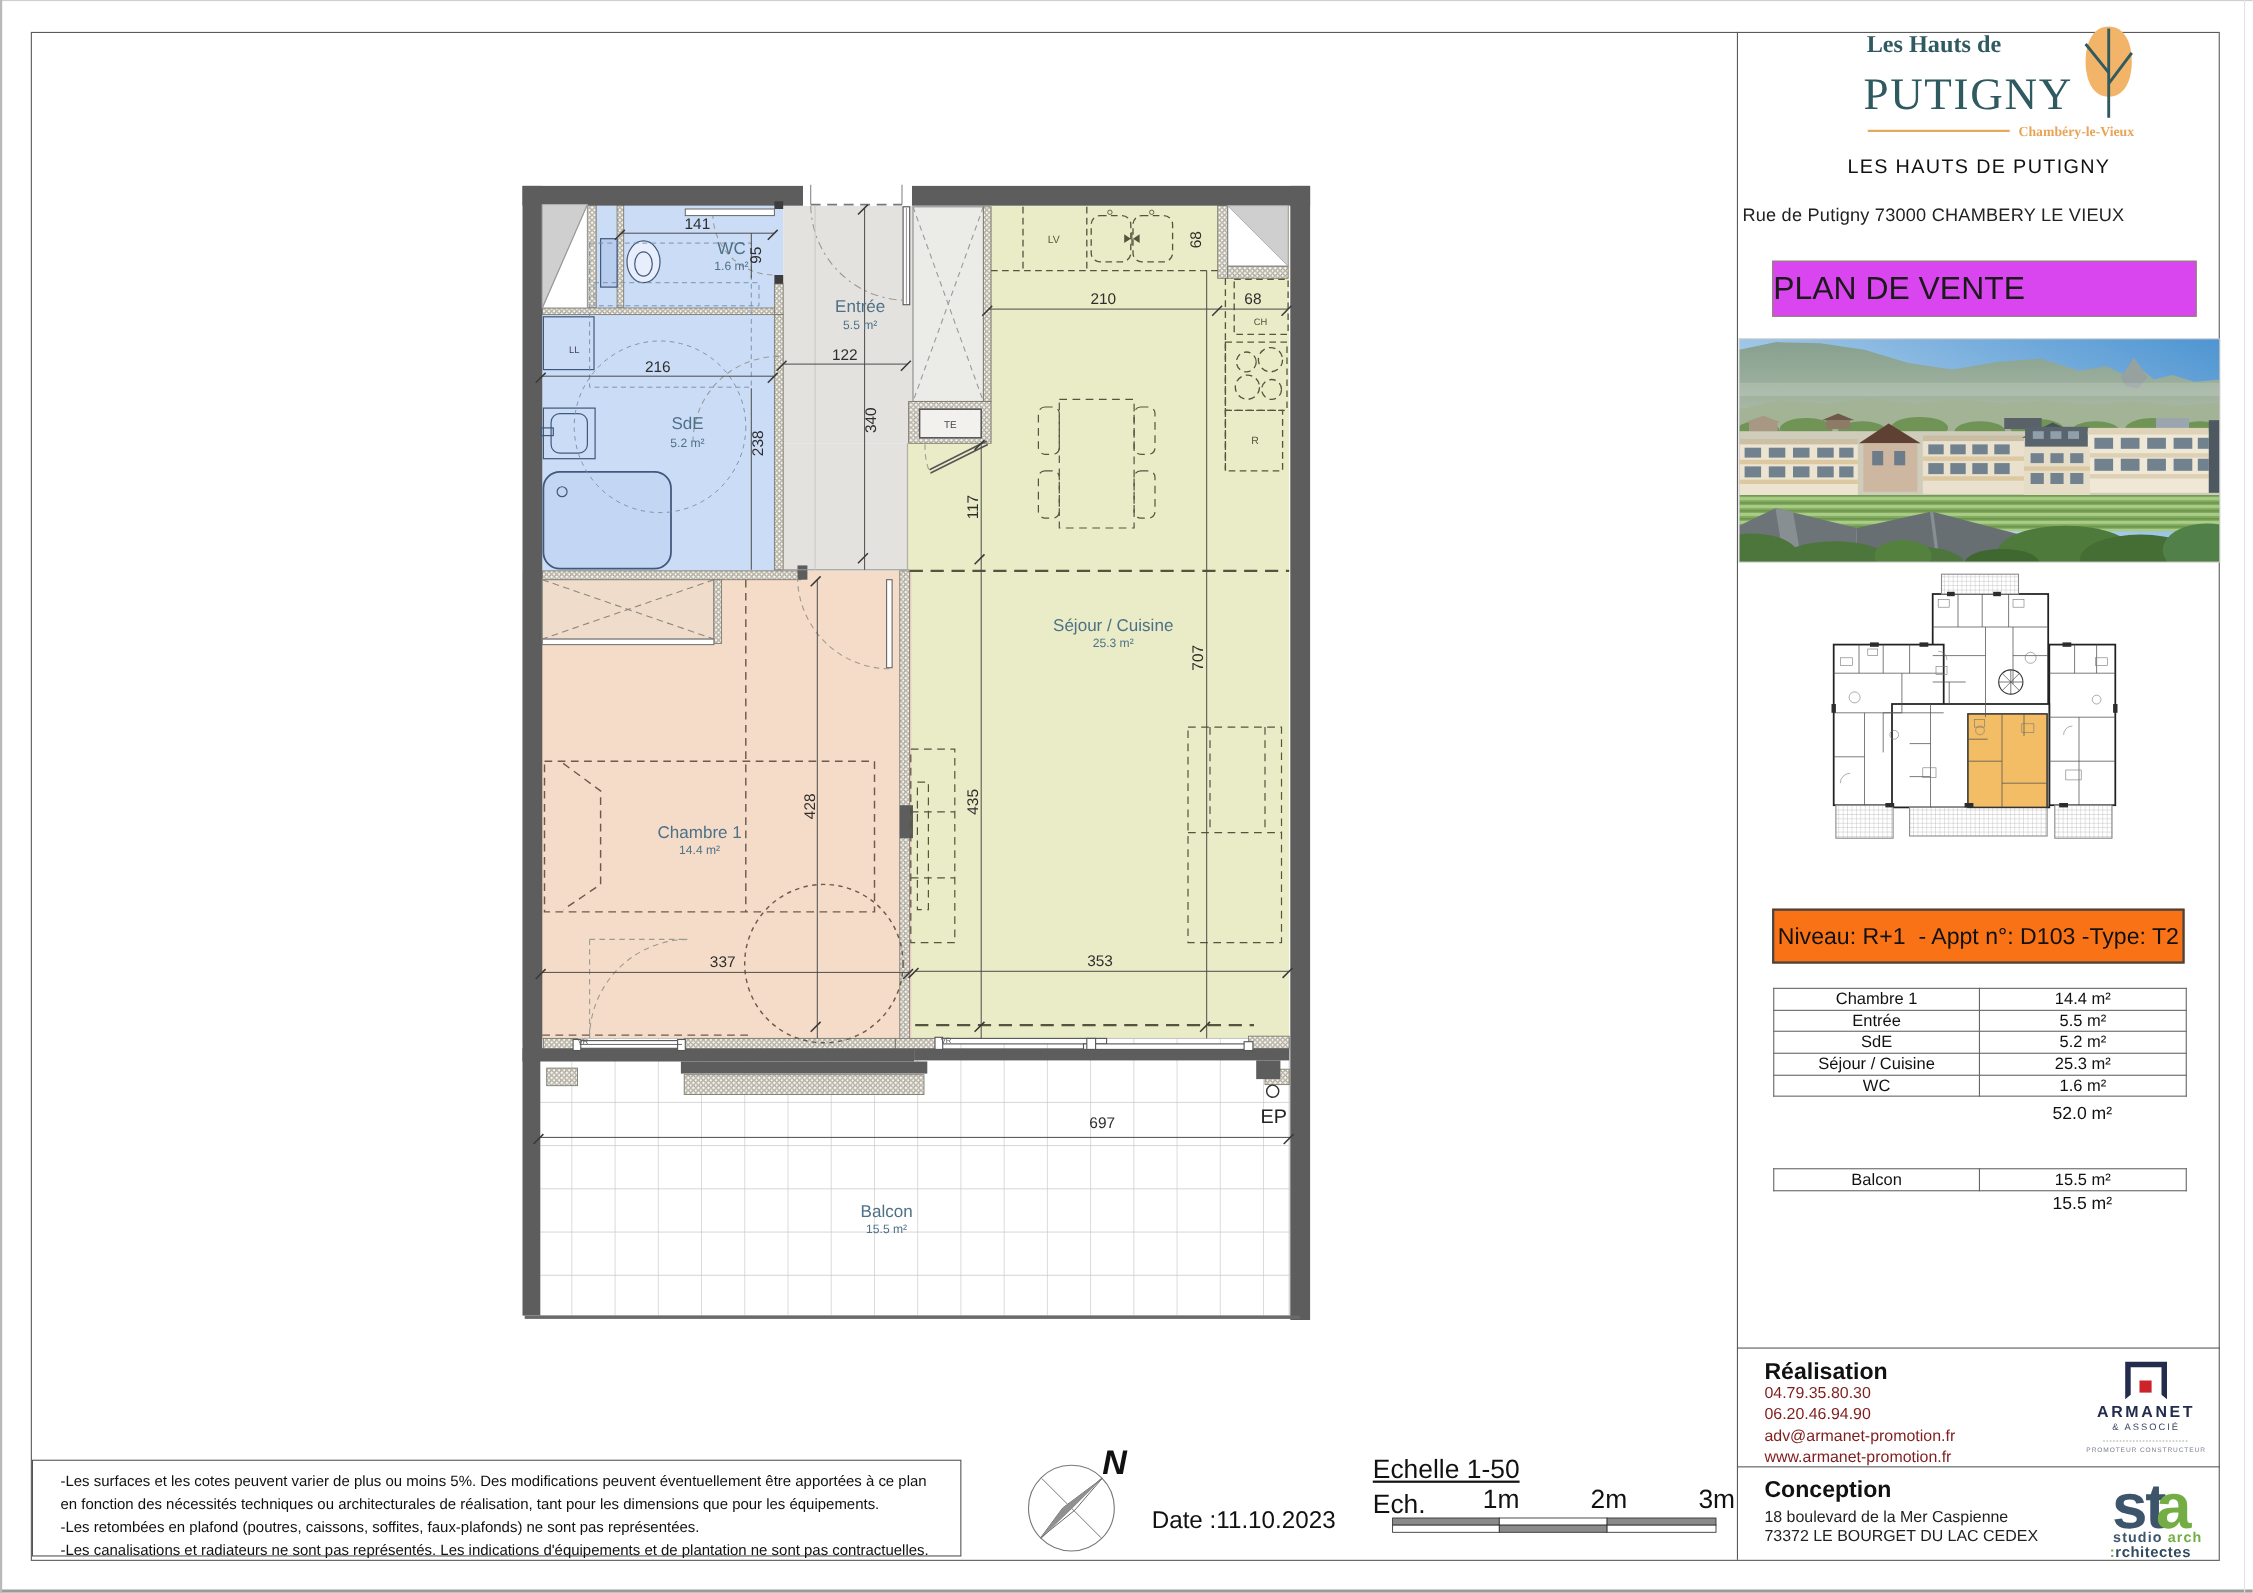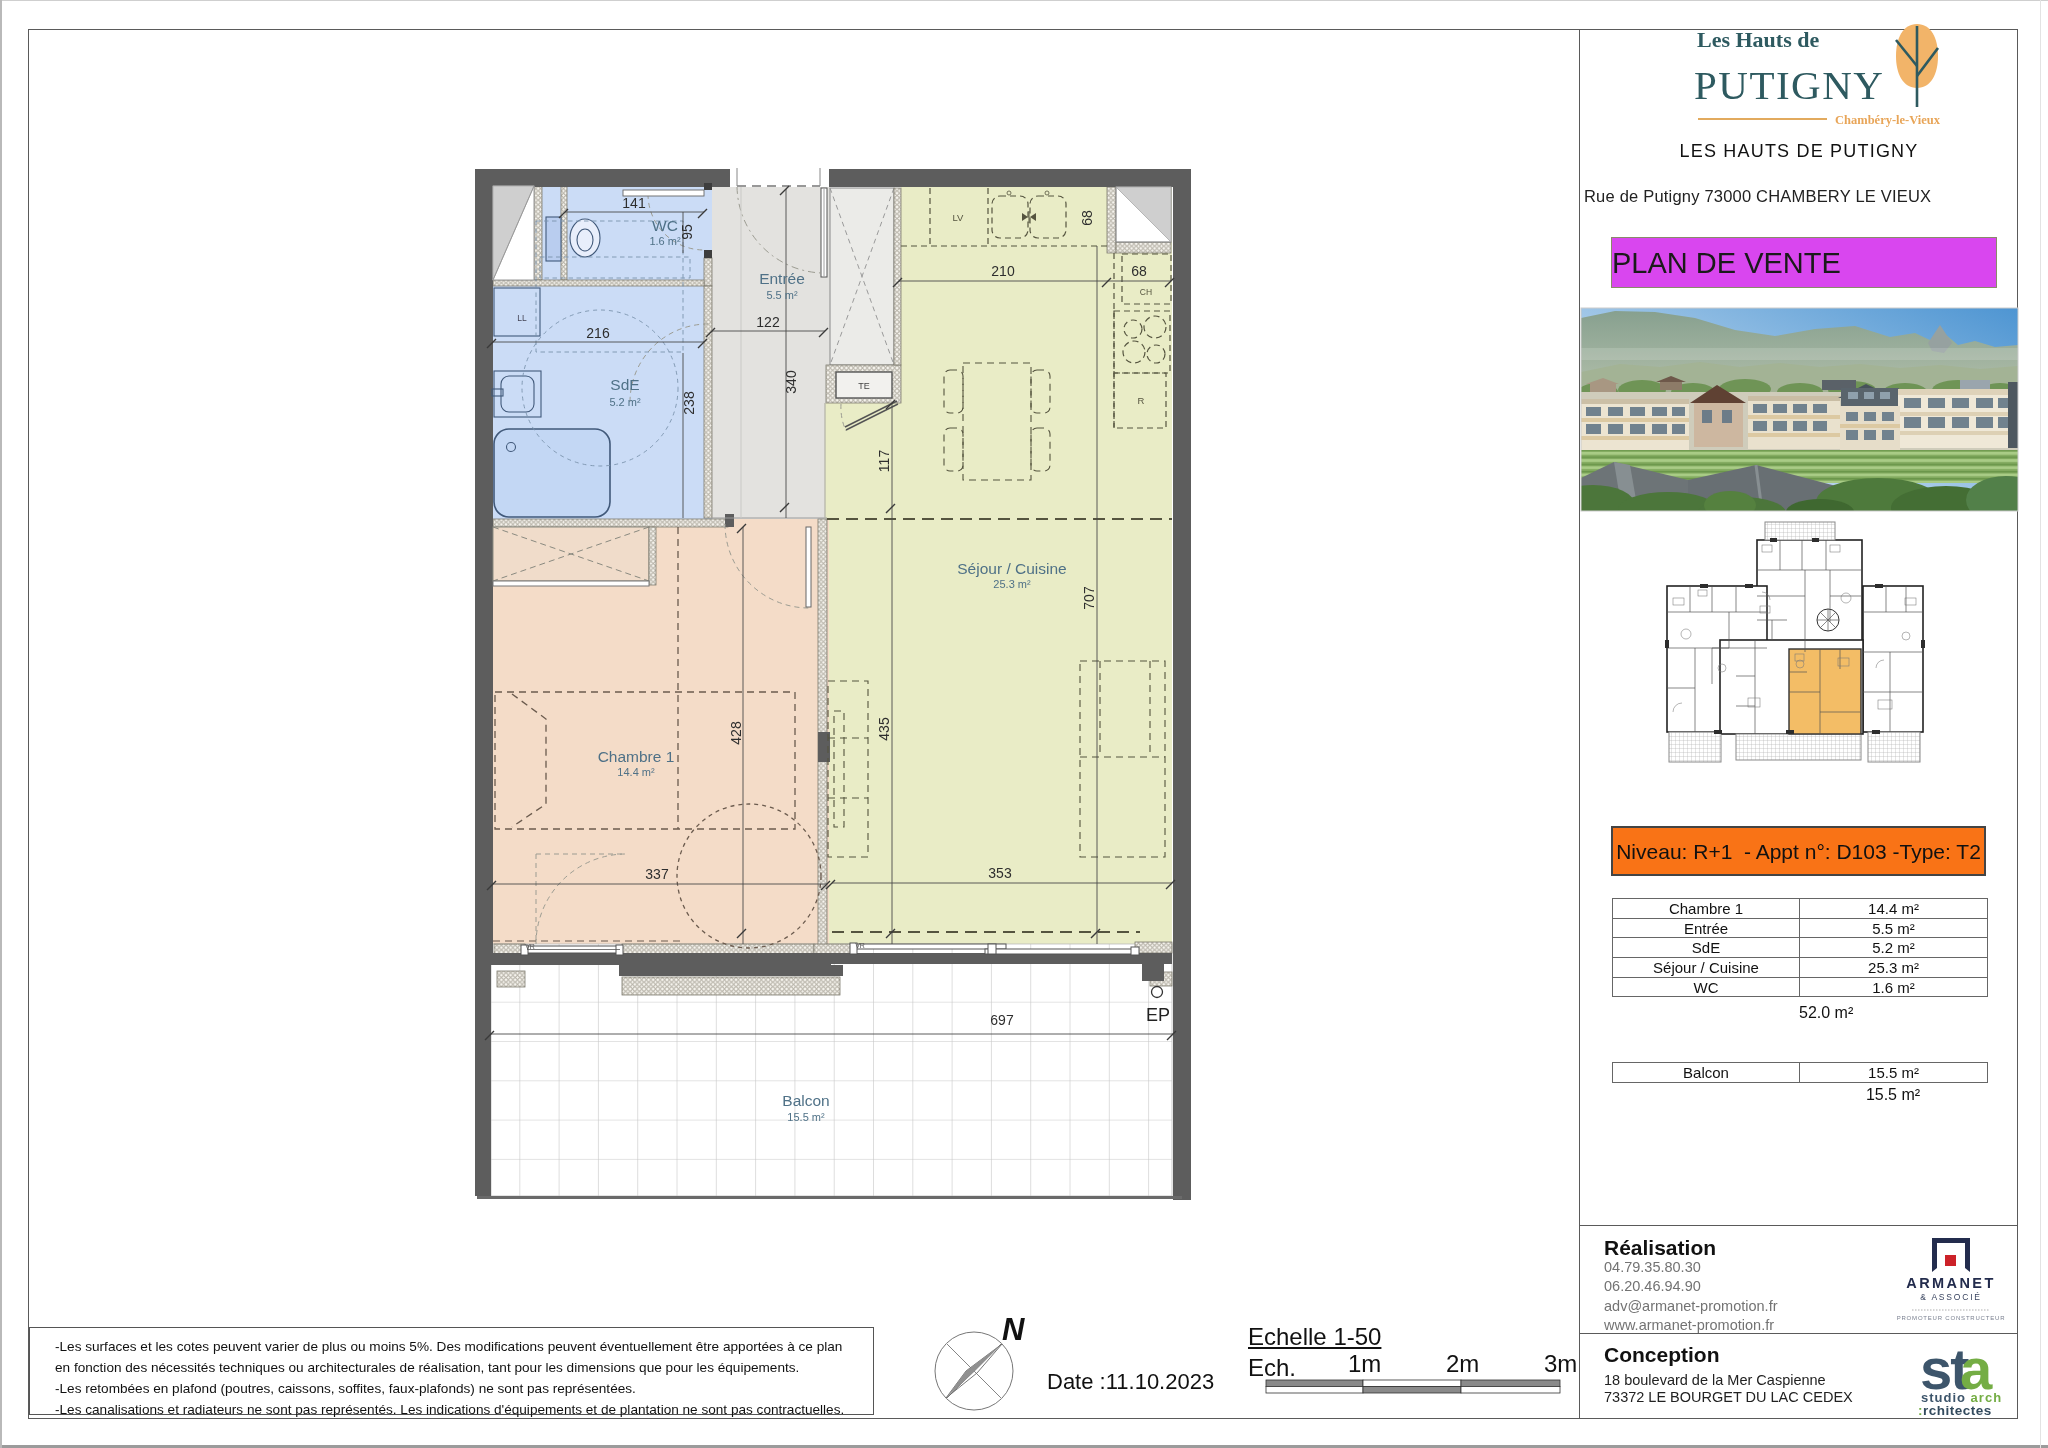--- a/index.html
+++ b/index.html
@@ -15,27 +15,27 @@
   
   #title1{left:1580px;top:141px;width:438px;text-align:center;font-size:18px;letter-spacing:1.2px;color:#111;}
   #addr1{left:1584px;top:187px;width:438px;font-size:16.5px;letter-spacing:0.2px;color:#222;}
   #pdv{left:1611px;top:237px;width:386px;height:51px;background:#d946ef;border:1px solid #8a8a6a;box-sizing:border-box;
        text-align:left;font-size:29px;color:#1a1a1a;line-height:50px;letter-spacing:0px;}
   #niveau{left:1611px;top:826px;width:375px;height:50px;background:#f97316;border:2px solid #444;box-sizing:border-box;
        font-size:21px;color:#111;line-height:48px;text-align:center;white-space:nowrap;}
   table.areas{border-collapse:collapse;table-layout:fixed;}
   table.areas td{border:1px solid #666;text-align:center;font-size:15px;color:#111;padding:0;height:18.7px;}
   #tab1{left:1612px;top:898px;width:375px;}
-  #tot1{left:1799px;top:1004px;width:188px;font-size:16px;color:#111;}
+  #tot1{left:1799px;top:1004px;width:188px;text-align:center;font-size:16px;color:#111;}
   #tab2{left:1612px;top:1062px;width:375px;}
   #tot2{left:1799px;top:1086px;width:188px;text-align:center;font-size:16px;color:#111;}
   #real-sep{left:1580px;top:1225px;width:438px;height:1px;background:#5a5a5a;}
   #conc-sep{left:1580px;top:1333px;width:438px;height:1px;background:#5a5a5a;}
   #real-title{left:1604px;top:1236px;font-size:21px;font-weight:bold;color:#111;}
-  #real-txt{left:1604px;top:1258px;font-size:14.5px;line-height:19.4px;color:#737373;}
+  #real-txt{left:1604px;top:1258px;font-size:14.5px;line-height:19.4px;color:#7f1d1d;}
   #conc-title{left:1604px;top:1343px;font-size:21px;font-weight:bold;color:#111;}
   #conc-txt{left:1604px;top:1372px;font-size:14.5px;line-height:16.5px;color:#222;}
   #disc{left:29px;top:1327px;width:845px;height:88px;border:1px solid #555;box-sizing:border-box;
         font-size:13.6px;line-height:21px;color:#111;padding:8px 0 0 25px;}
   #datetxt{left:1047px;top:1369px;font-size:22px;color:#111;}
   #ech-title{left:1248px;top:1323px;font-size:24px;color:#111;text-decoration:underline;}
   #ech-lab{left:1248px;top:1354px;font-size:24px;color:#111;}
   .mlab{font-size:24px;color:#111;position:absolute;top:1350px;}
 </style>
 </head>

